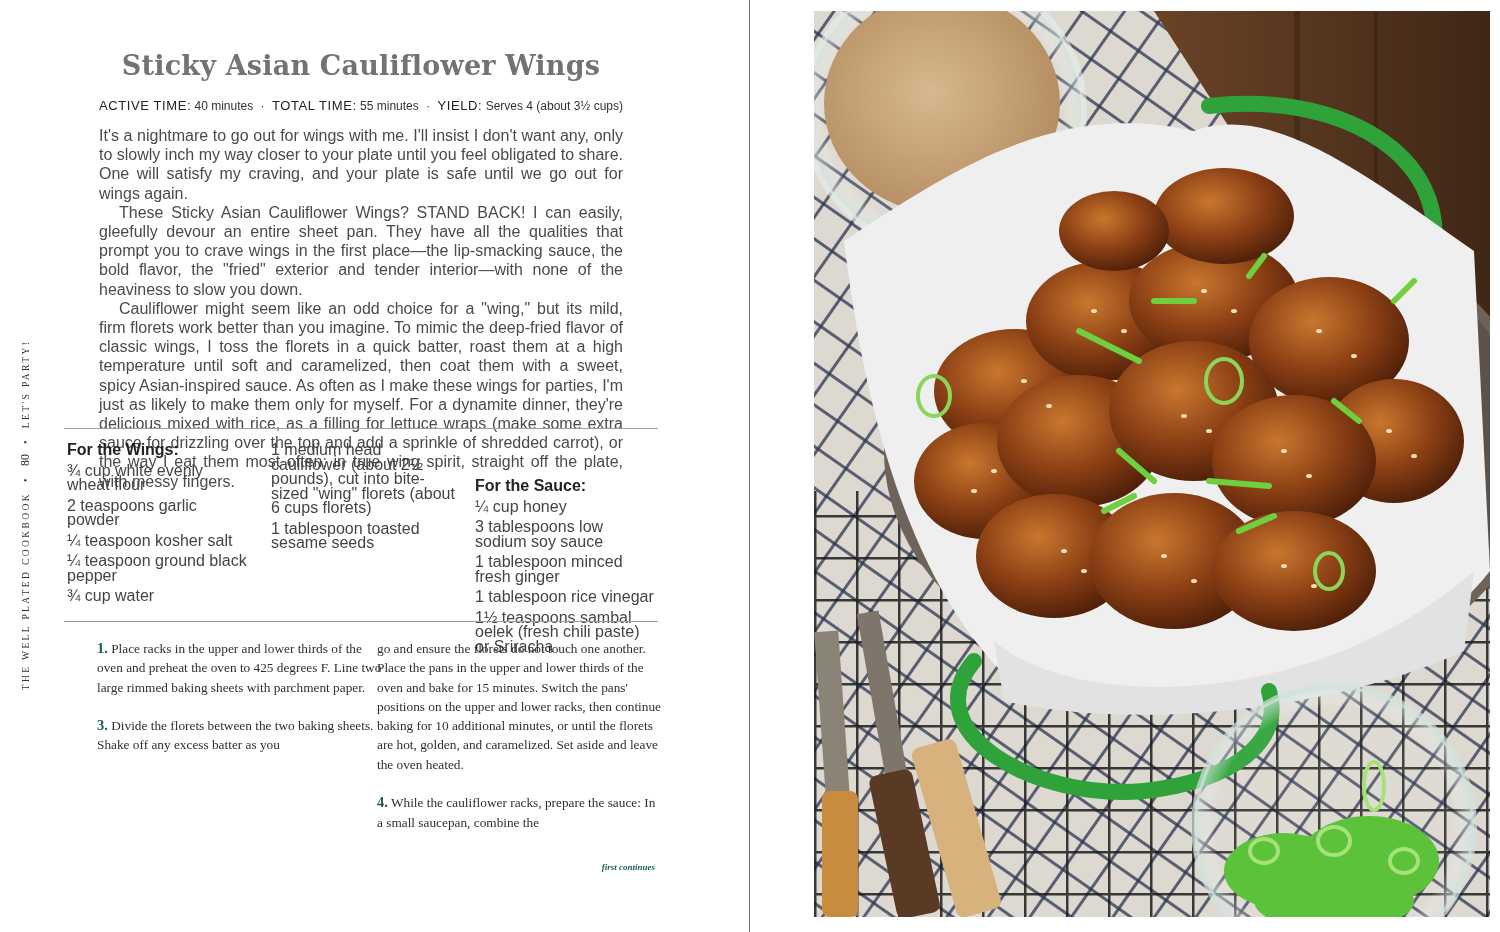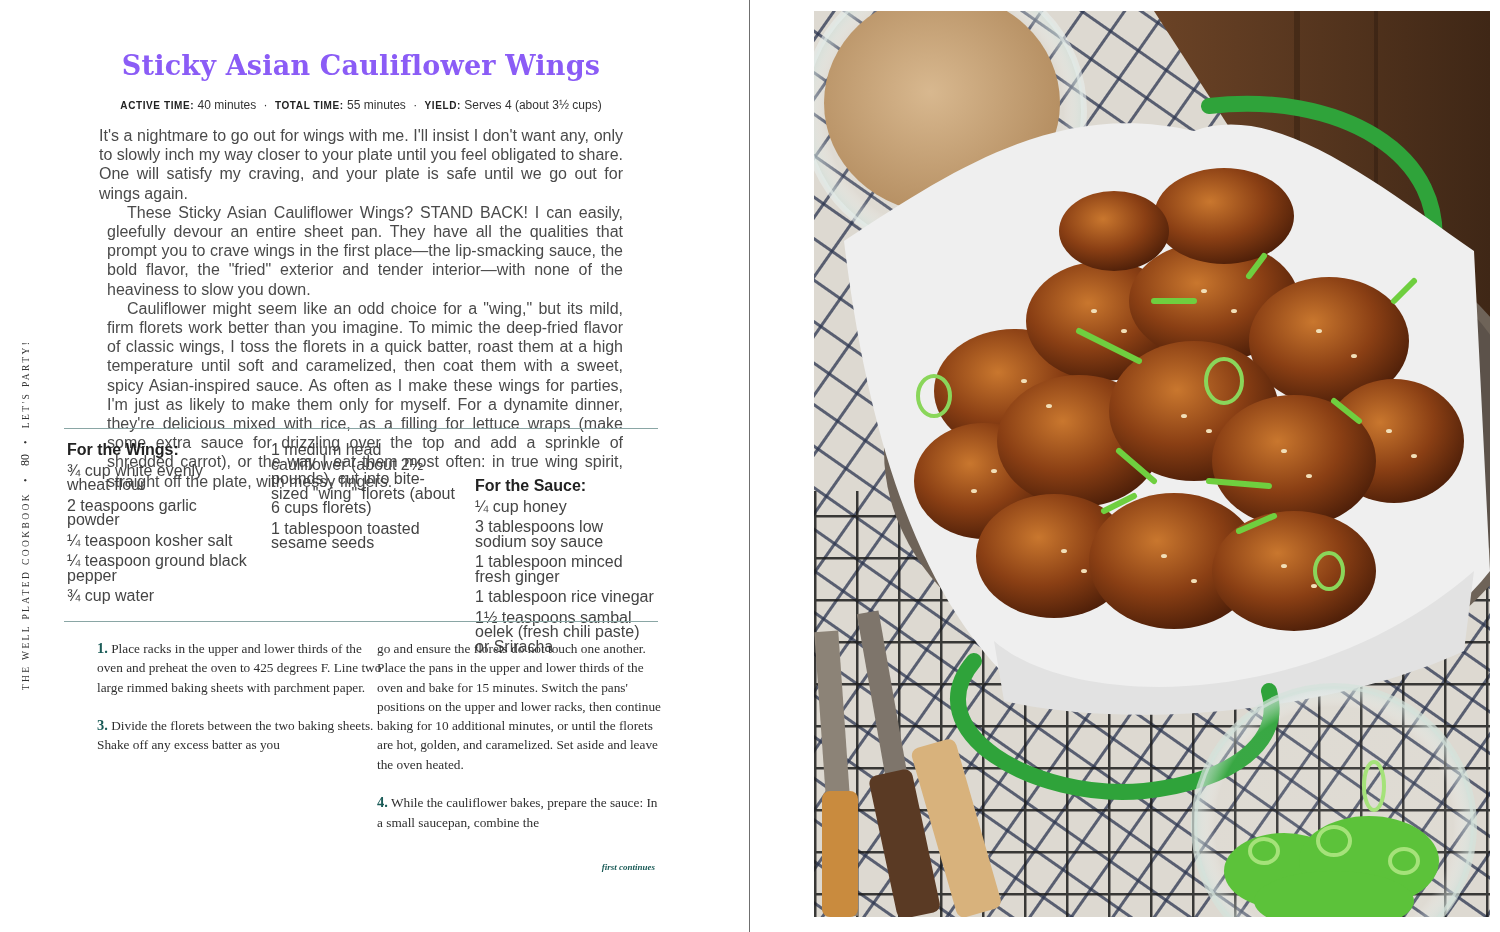--- a/index.html
+++ b/index.html
@@ -19,35 +19,35 @@
     white-space: nowrap;
     font-family: "Liberation Serif", serif;
     font-size: 9.5px; letter-spacing: 2.4px; color: #333;
     display: flex; align-items: center; gap: 10px;
   }
   .running-head .page-num { font-size: 12px; letter-spacing: 0; color: #222; }
   .running-head .dot { font-size: 10px; }
 
   .title {
     position: absolute; left: 64px; width: 594px; top: 50px; text-align: center;
-    font-family: "DejaVu Serif", serif; font-size: 27px; color: #8b5cf6; letter-spacing: 0.2px;
+    font-family: "DejaVu Serif", serif; font-size: 27px; color: #737373; letter-spacing: 0.2px;
   }
   .meta {
     position: absolute; left: 64px; width: 594px; top: 98px; text-align: center;
     font-size: 12px; color: #333;
   }
-  .meta .k { font-weight: bold; font-size: 10px; letter-spacing: 0.6px; text-transform: uppercase; color: #222; }
+  .meta .k { font-weight: normal; font-size: 13px; letter-spacing: 0.6px; text-transform: uppercase; color: #222; }
   .meta .sep { margin: 0 4px; }
 
   .intro {
     position: absolute; left: 99px; width: 524px; top: 126px;
     font-size: 16px; line-height: 19.2px; color: #4a4a4a; text-align: justify;
   }
   .intro p { margin: 0; }
-  .intro p + p { text-indent: 20px; margin-left: 8px; }
+  .intro p + p { text-indent: 20px; }
 
   .rule { position: absolute; left: 64px; width: 594px; height: 1px; background: #8aa6a5; }
   .rule.r1 { top: 428px; }
   .rule.r2 { top: 621px; }
 
   .ing-col { position: absolute; top: 443px; font-size: 16px; line-height: 14.5px; color: #444; }
   .ing-col.c1 { left: 67px; width: 180px; }
   .ing-col.c2 { left: 271px; width: 185px; }
   .ing-col.c3 { left: 475px; width: 180px; margin-top: 36px; }
   .ing-head { font-weight: bold; color: #222; margin-bottom: 6px; font-weight: 600; }
@@ -141,21 +141,21 @@
       <span>Divide the florets between the two baking sheets. Shake off any excess batter as you</span>
     </div>
   </div>
 
   <div class="steps-col s2">
     <div class="step">
       <span>go and ensure the florets do not touch one another. Place the pans in the upper and lower thirds of the oven and bake for 15 minutes. Switch the pans' positions on the upper and lower racks, then continue baking for 10 additional minutes, or until the florets are hot, golden, and caramelized. Set aside and leave the oven heated.</span>
     </div>
     <div class="step">
       <span class="step-num">4.</span>
-      <span>While the cauliflower bakes, prepare the sauce: In a small saucepan, combine the</span>
+      <span>While the cauliflower racks, prepare the sauce: In a small saucepan, combine the</span>
     </div>
   </div>
 
   <div class="recipe-continues">first continues</div>
 </div>
 
 <div class="gutter-line"></div>
 
 <div class="photo">
   <svg width="676" height="906" viewBox="0 0 676 906" xmlns="http://www.w3.org/2000/svg">

